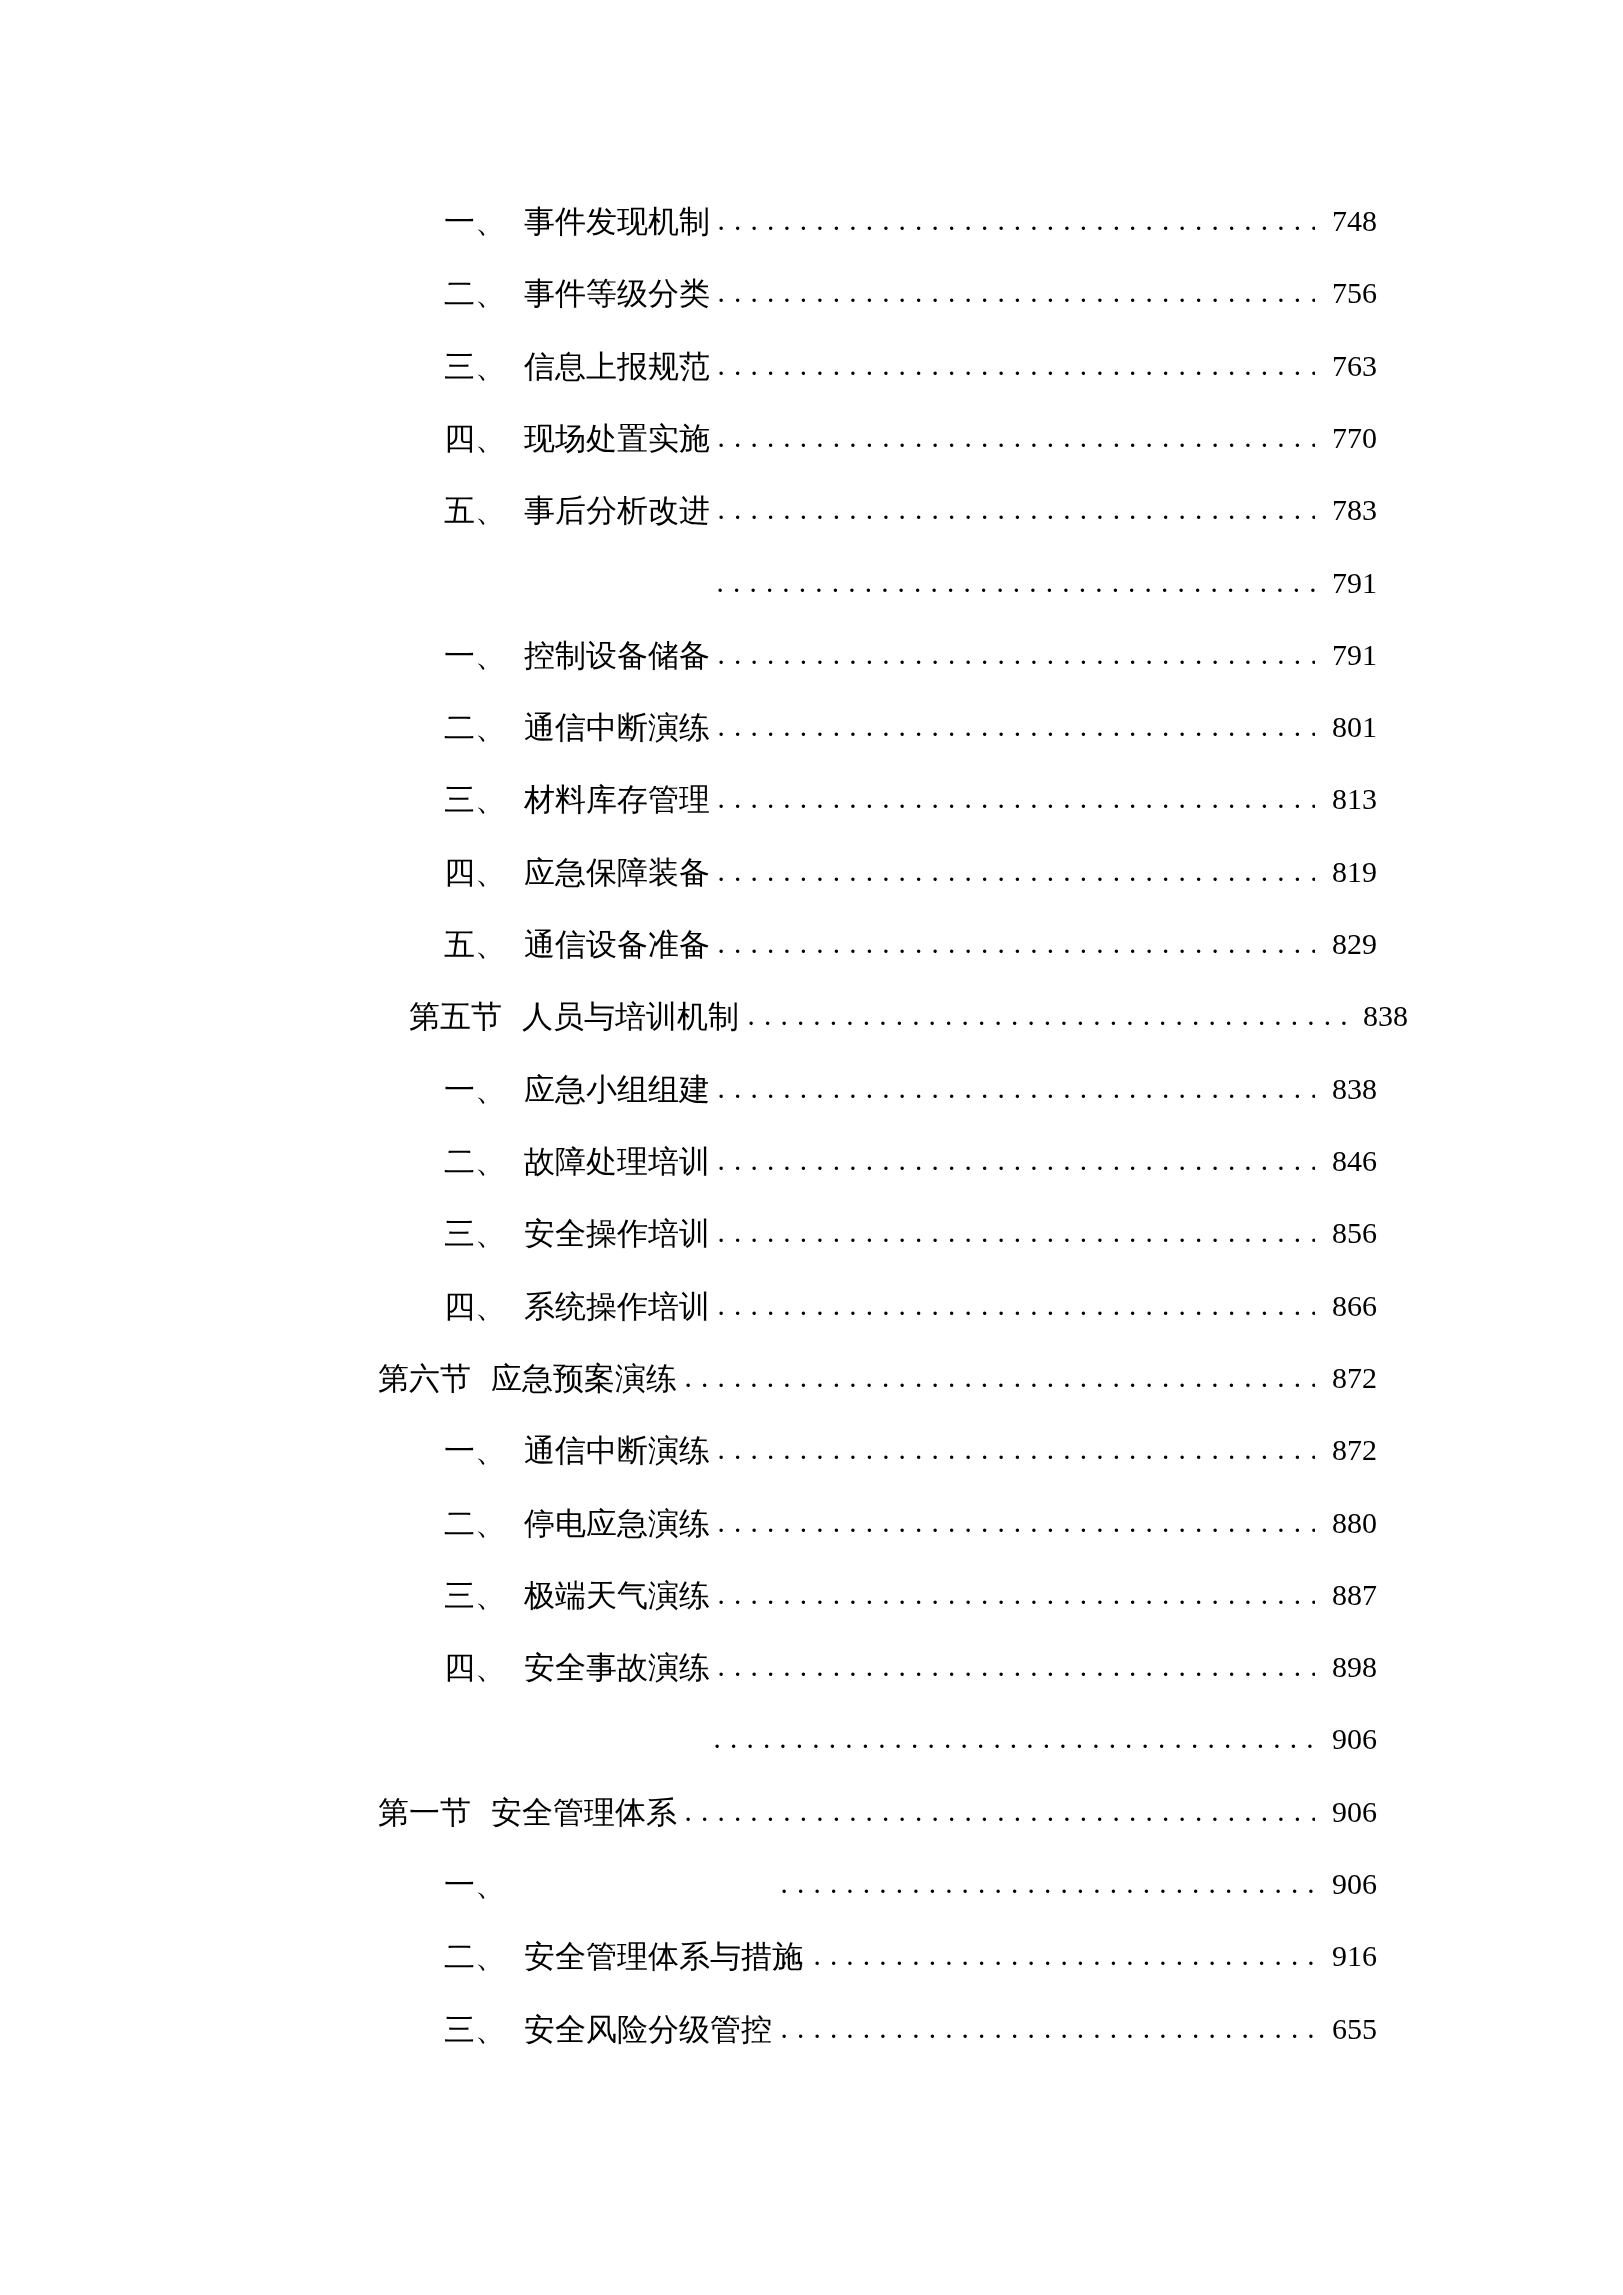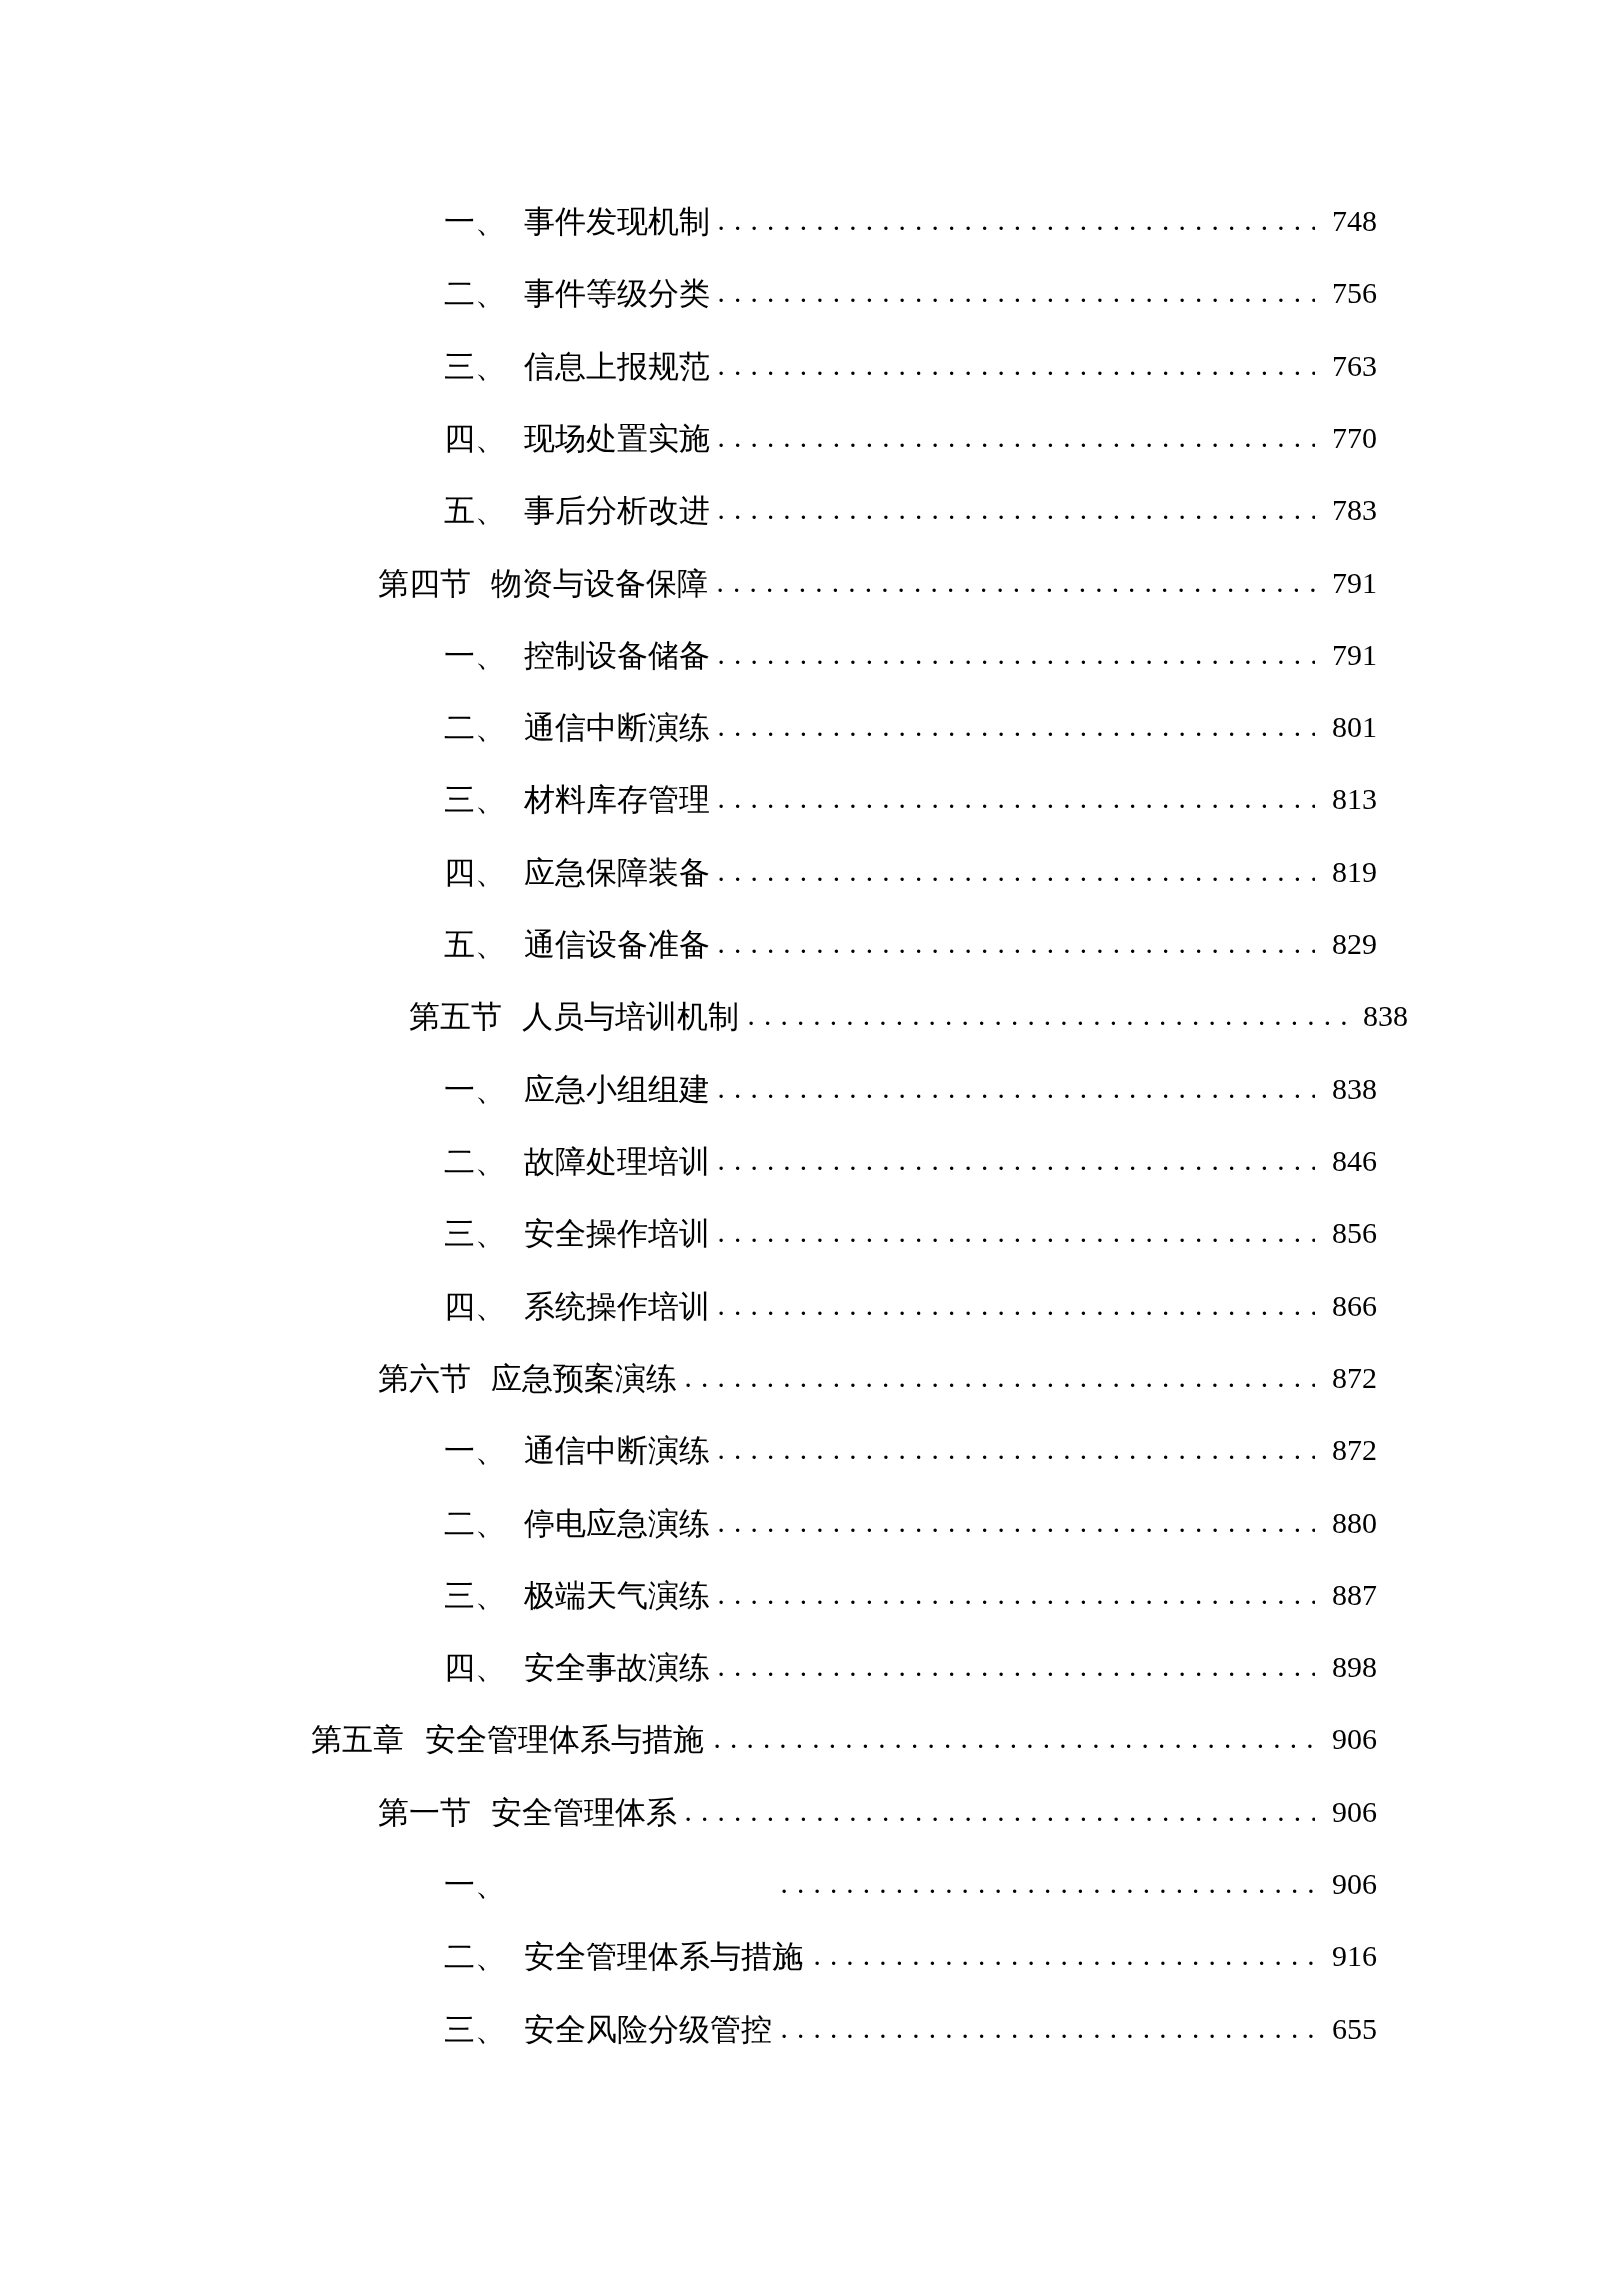--- a/index.html
+++ b/index.html
@@ -60,24 +60,20 @@
     </div>
     <div class="row lvl-item" style="top: 289px;">
       <div class="lead">
         <span class="num">五、</span>
         <span class="ttl">事后分析改进</span>
       </div>
       <span class="dots" style="left: 717px; width: 598px;">........................................................................................................................</span>
       <span class="pg">783</span>
     </div>
     <div class="row lvl-section" style="top: 362px;">
-      <div class="lead">
-        <span class="num">第四节</span>
-        <span class="ttl">物资与设备保障</span>
-      </div>
       <span class="dots" style="left: 716px; width: 599px;">........................................................................................................................</span>
       <span class="pg">791</span>
     </div>
     <div class="row lvl-item" style="top: 434px;">
       <div class="lead">
         <span class="num">一、</span>
         <span class="ttl">控制设备储备</span>
       </div>
       <span class="dots" style="left: 717px; width: 598px;">........................................................................................................................</span>
       <span class="pg">791</span>
@@ -188,24 +184,20 @@
     </div>
     <div class="row lvl-item" style="top: 1446px;">
       <div class="lead">
         <span class="num">四、</span>
         <span class="ttl">安全事故演练</span>
       </div>
       <span class="dots" style="left: 717px; width: 598px;">........................................................................................................................</span>
       <span class="pg">898</span>
     </div>
     <div class="row lvl-chapter" style="top: 1518px;">
-      <div class="lead">
-        <span class="num">第五章</span>
-        <span class="ttl">安全管理体系与措施</span>
-      </div>
       <span class="dots" style="left: 713px; width: 602px;">........................................................................................................................</span>
       <span class="pg">906</span>
     </div>
     <div class="row lvl-section" style="top: 1591px;">
       <div class="lead">
         <span class="num">第一节</span>
         <span class="ttl">安全管理体系</span>
       </div>
       <span class="dots" style="left: 684px; width: 631px;">........................................................................................................................</span>
       <span class="pg">906</span>

